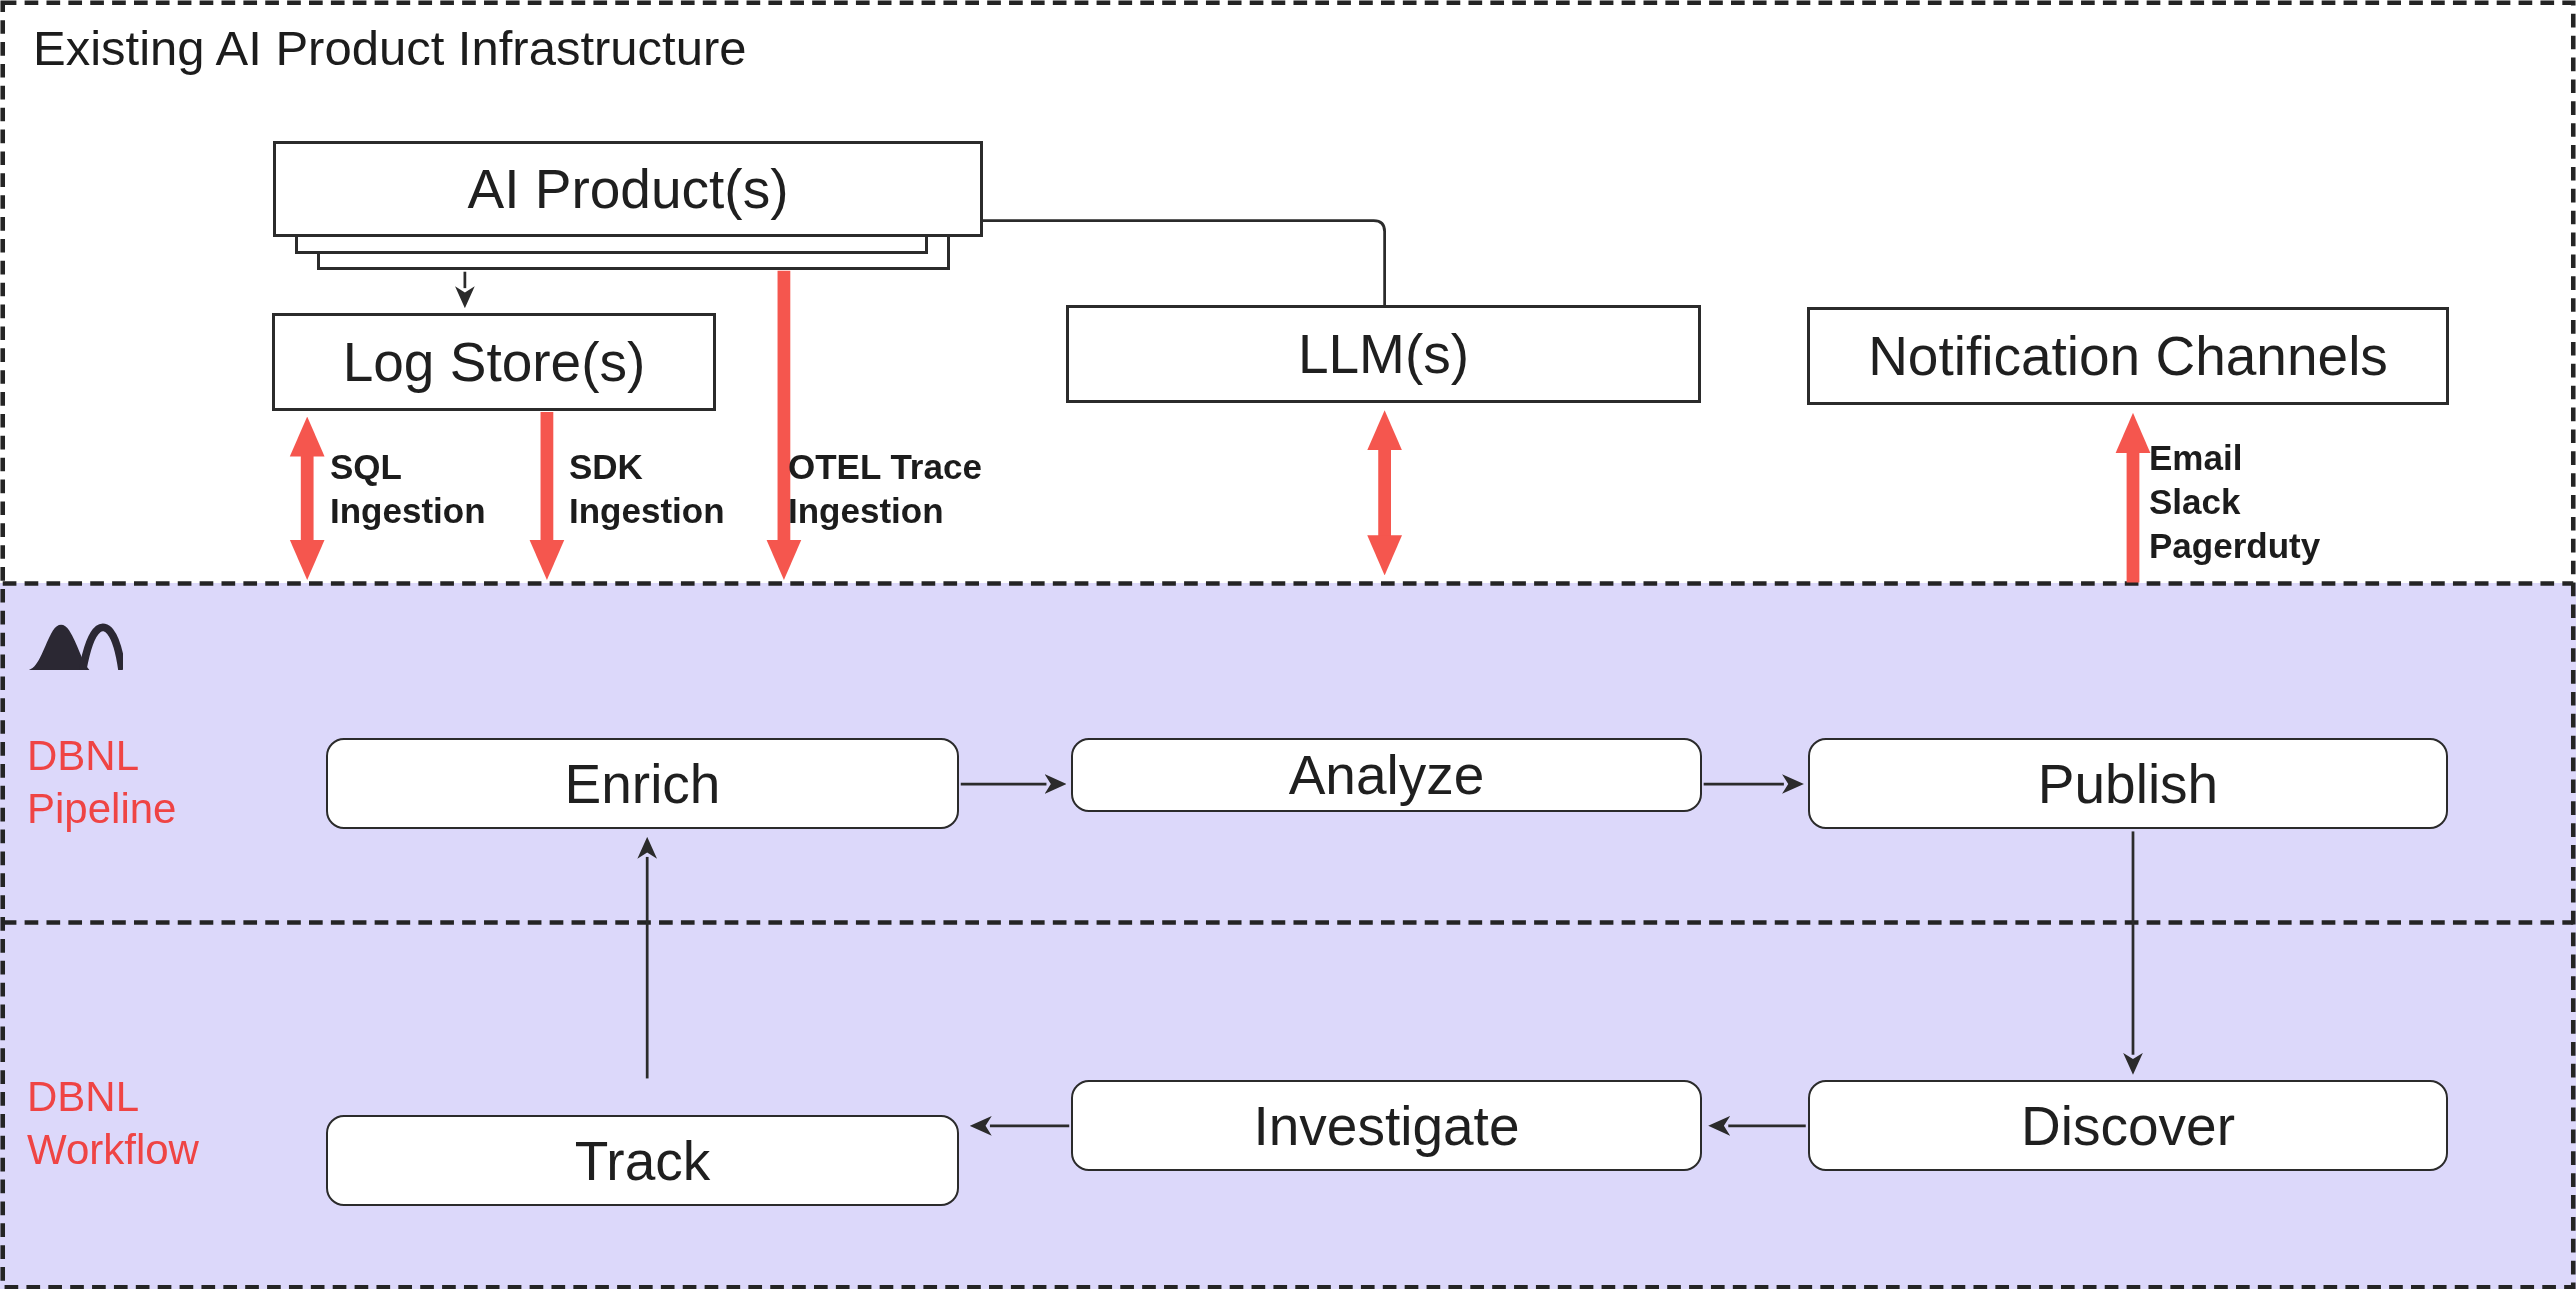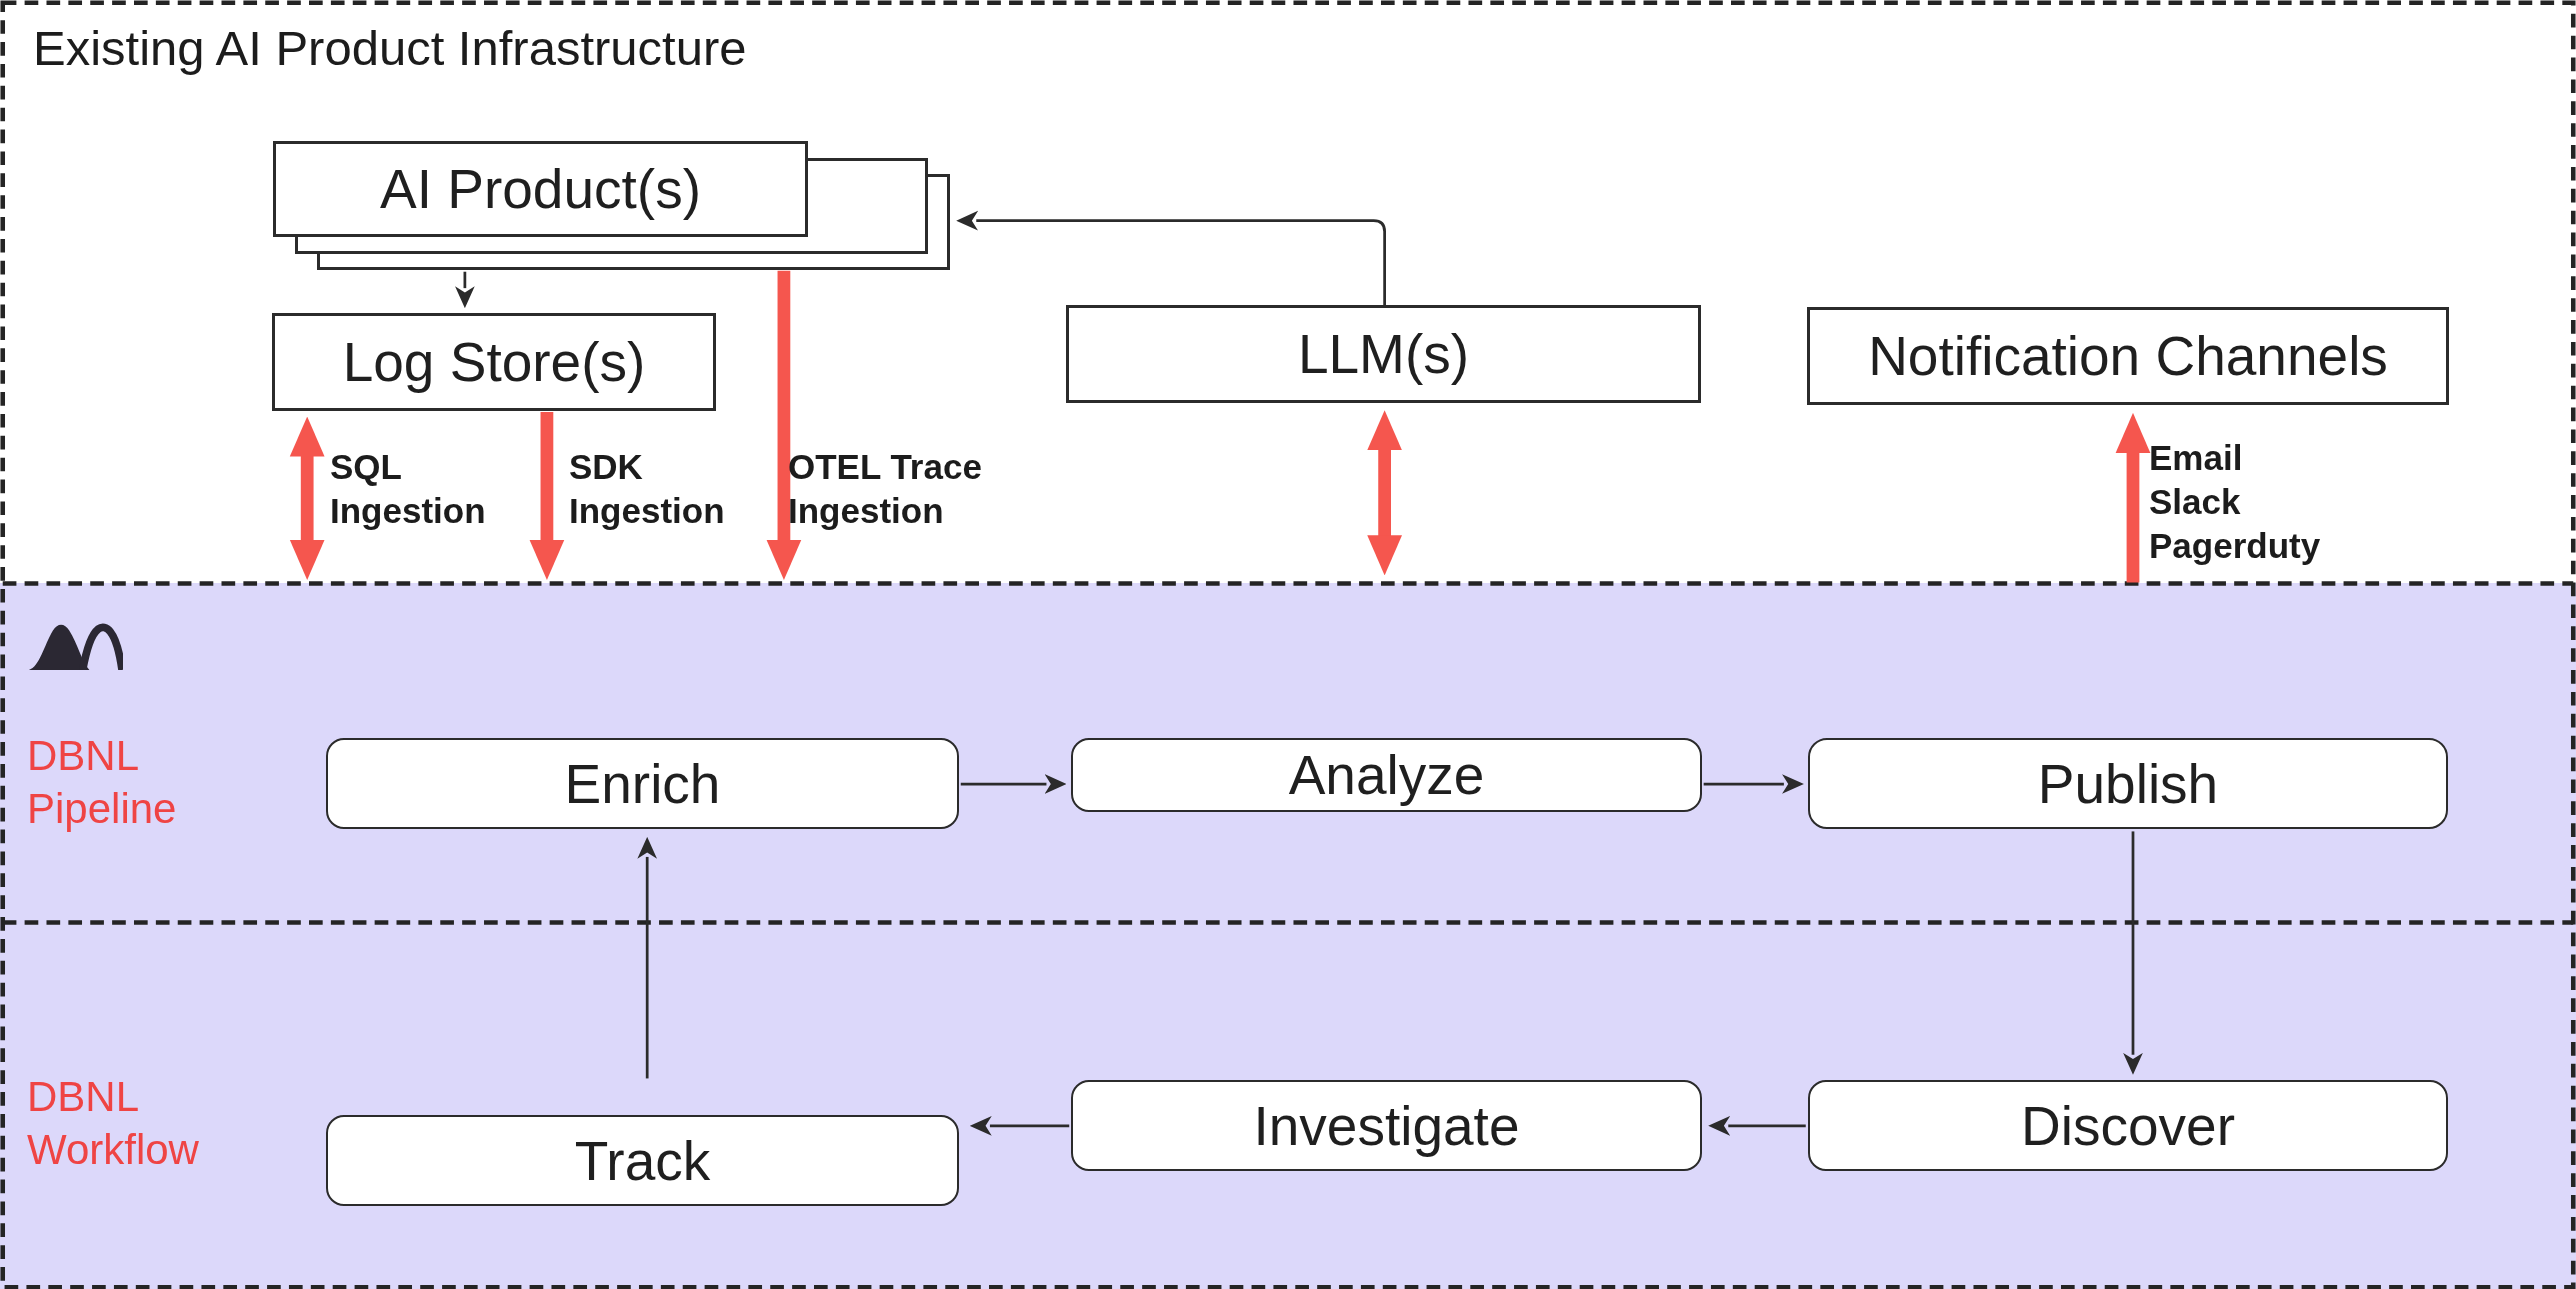--- a/index.html
+++ b/index.html
@@ -70,21 +70,21 @@
       <path d="M860,297 V594" marker-end="url(#redHead)"></path>
       <path d="M1519,492 V589" marker-start="url(#redHead)" marker-end="url(#redHead)"></path>
       <path d="M2340,639 V495" marker-end="url(#redHead)"></path>
     </g>
   </svg>
 
   <div class="title">Existing AI Product Infrastructure</div>
 
   <div class="node" style="left:317px;top:174px;width:633px;height:96px;"></div>
   <div class="node" style="left:295px;top:158px;width:633px;height:96px;"></div>
-  <div class="node" style="left:273px;top:141px;width:535px;height:96px;">
+  <div class="node" style="left:273px;top:141px;width:710px;height:96px;">
     <span>AI Product(s)</span>
   </div>
 
   <div class="node" style="left:272px;top:313px;width:444px;height:98px;">
     <span>Log Store(s)</span>
   </div>
   <div class="node" style="left:1066px;top:305px;width:635px;height:98px;">
     <span>LLM(s)</span>
   </div>
   <div class="node" style="left:1807px;top:307px;width:642px;height:98px;">
@@ -122,21 +122,21 @@
     <div>DBNL</div>
     <div>Workflow</div>
   </div>
 
   <div class="node rnode" style="left:326px;top:738px;width:633px;height:91px;">
     <span>Enrich</span>
   </div>
   <div class="node rnode" style="left:1071px;top:738px;width:631px;height:74px;">
     <span>Analyze</span>
   </div>
-  <div class="node rnode" style="left:1808px;top:738px;width:640px;height:91px;border-radius:19px;">
+  <div class="node rnode" style="left:1808px;top:738px;width:640px;height:91px;">
     <span>Publish</span>
   </div>
 
   <div class="node rnode" style="left:326px;top:1080px;width:633px;height:91px;margin-top:35px;">
     <span>Track</span>
   </div>
   <div class="node rnode" style="left:1071px;top:1080px;width:631px;height:91px;">
     <span>Investigate</span>
   </div>
   <div class="node rnode" style="left:1808px;top:1080px;width:640px;height:91px;text-align:center;">

